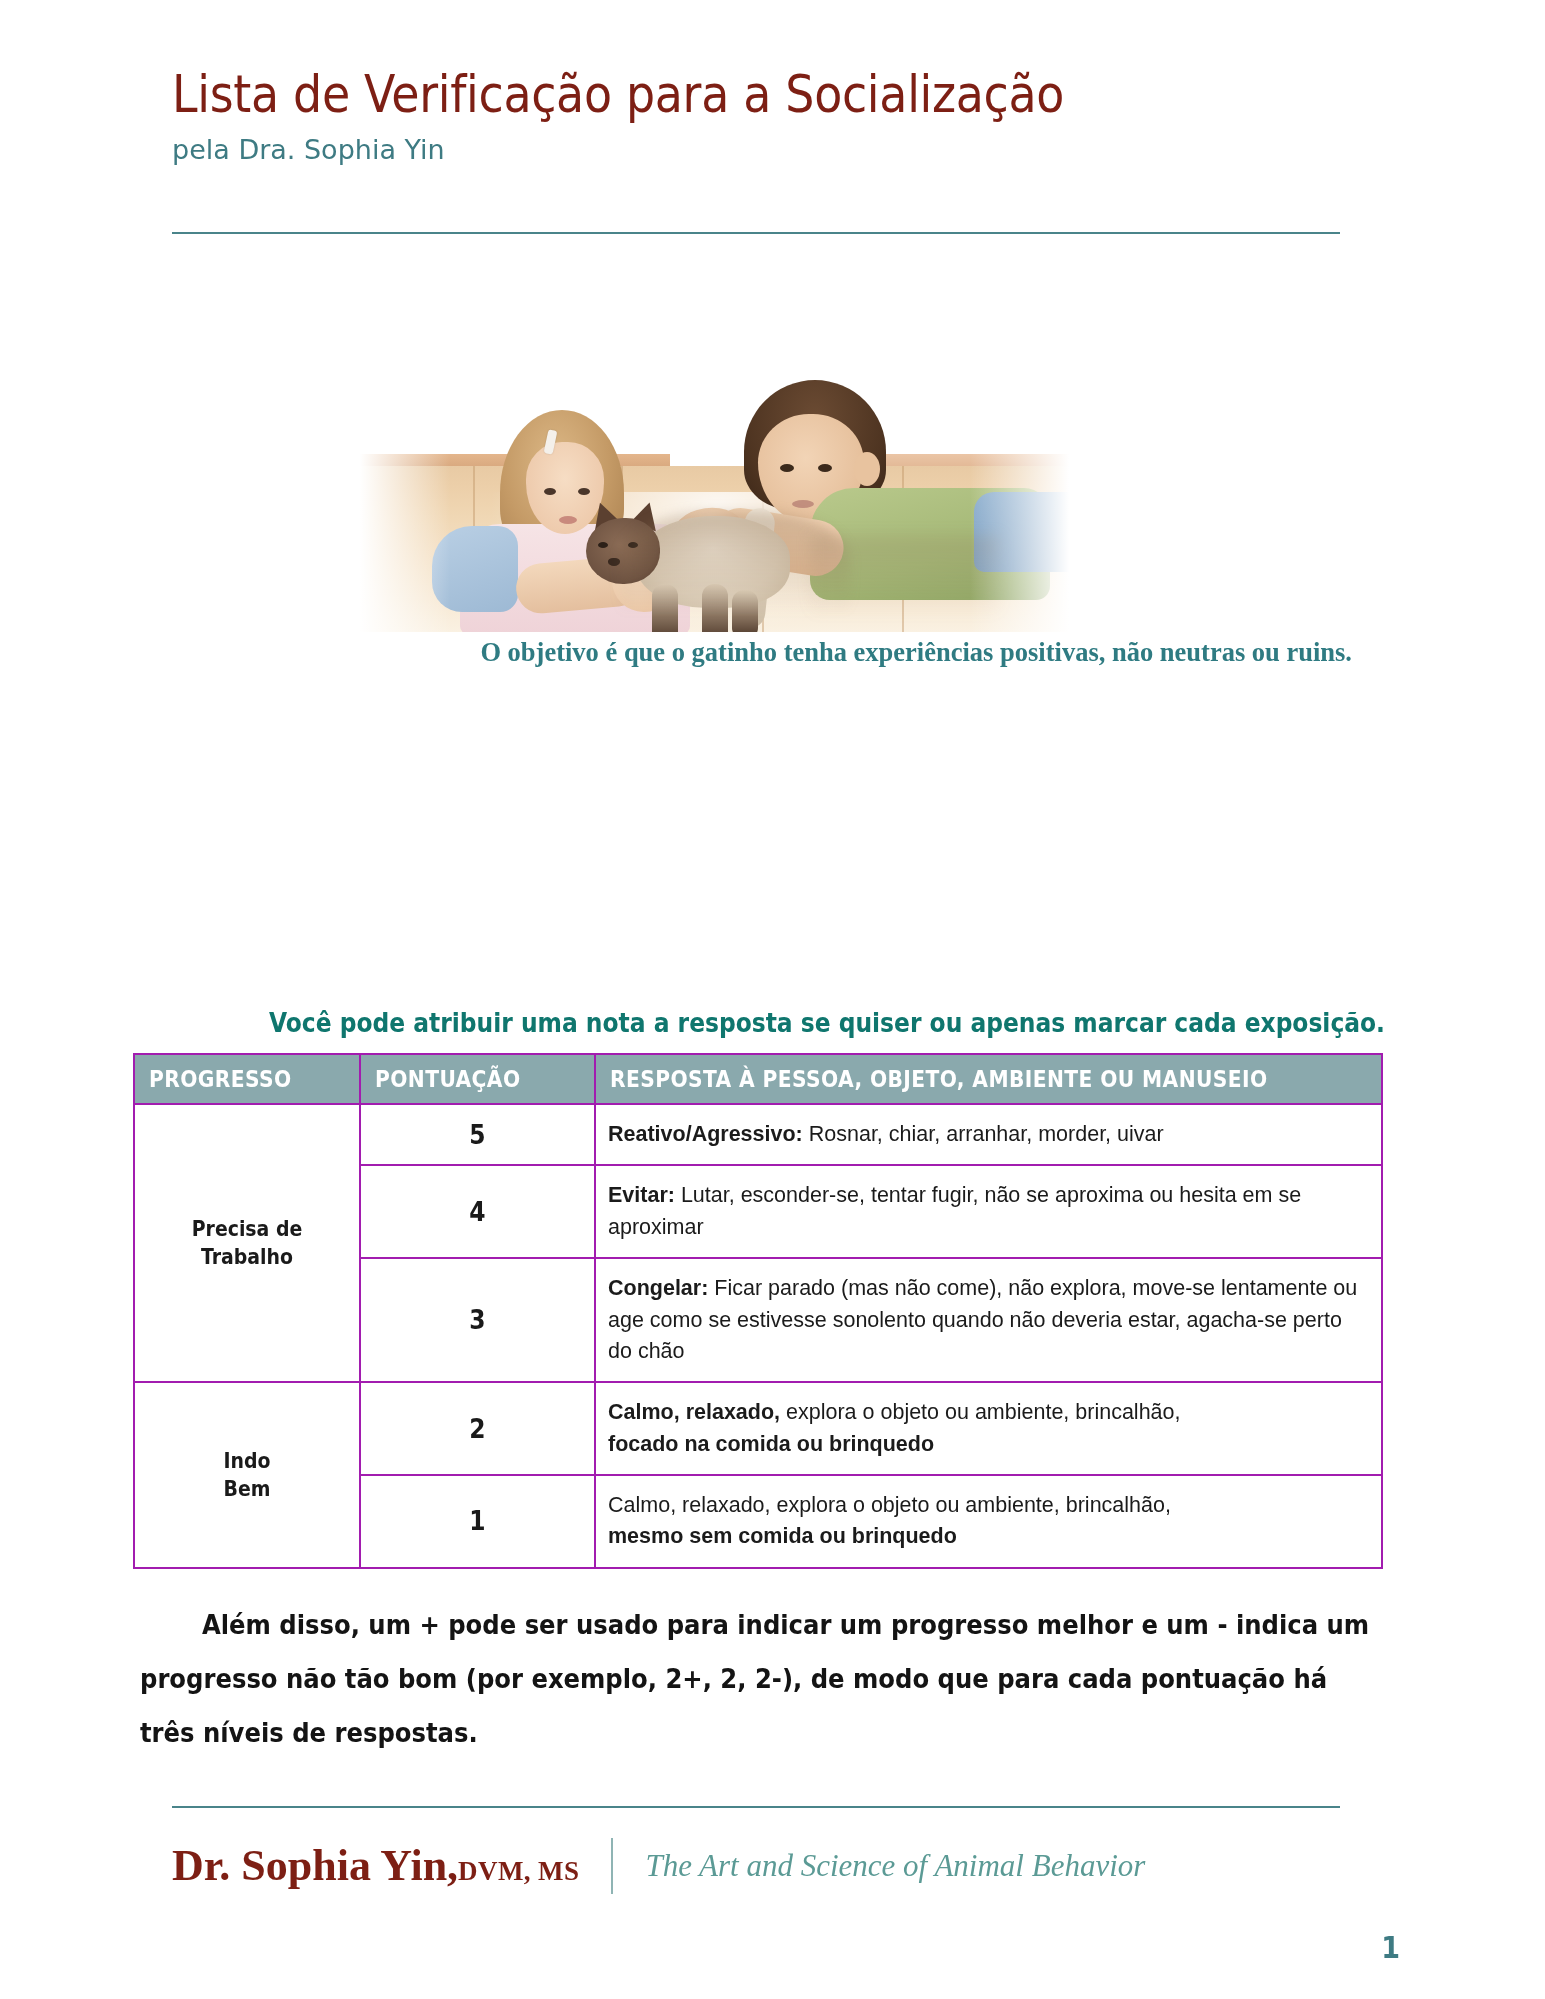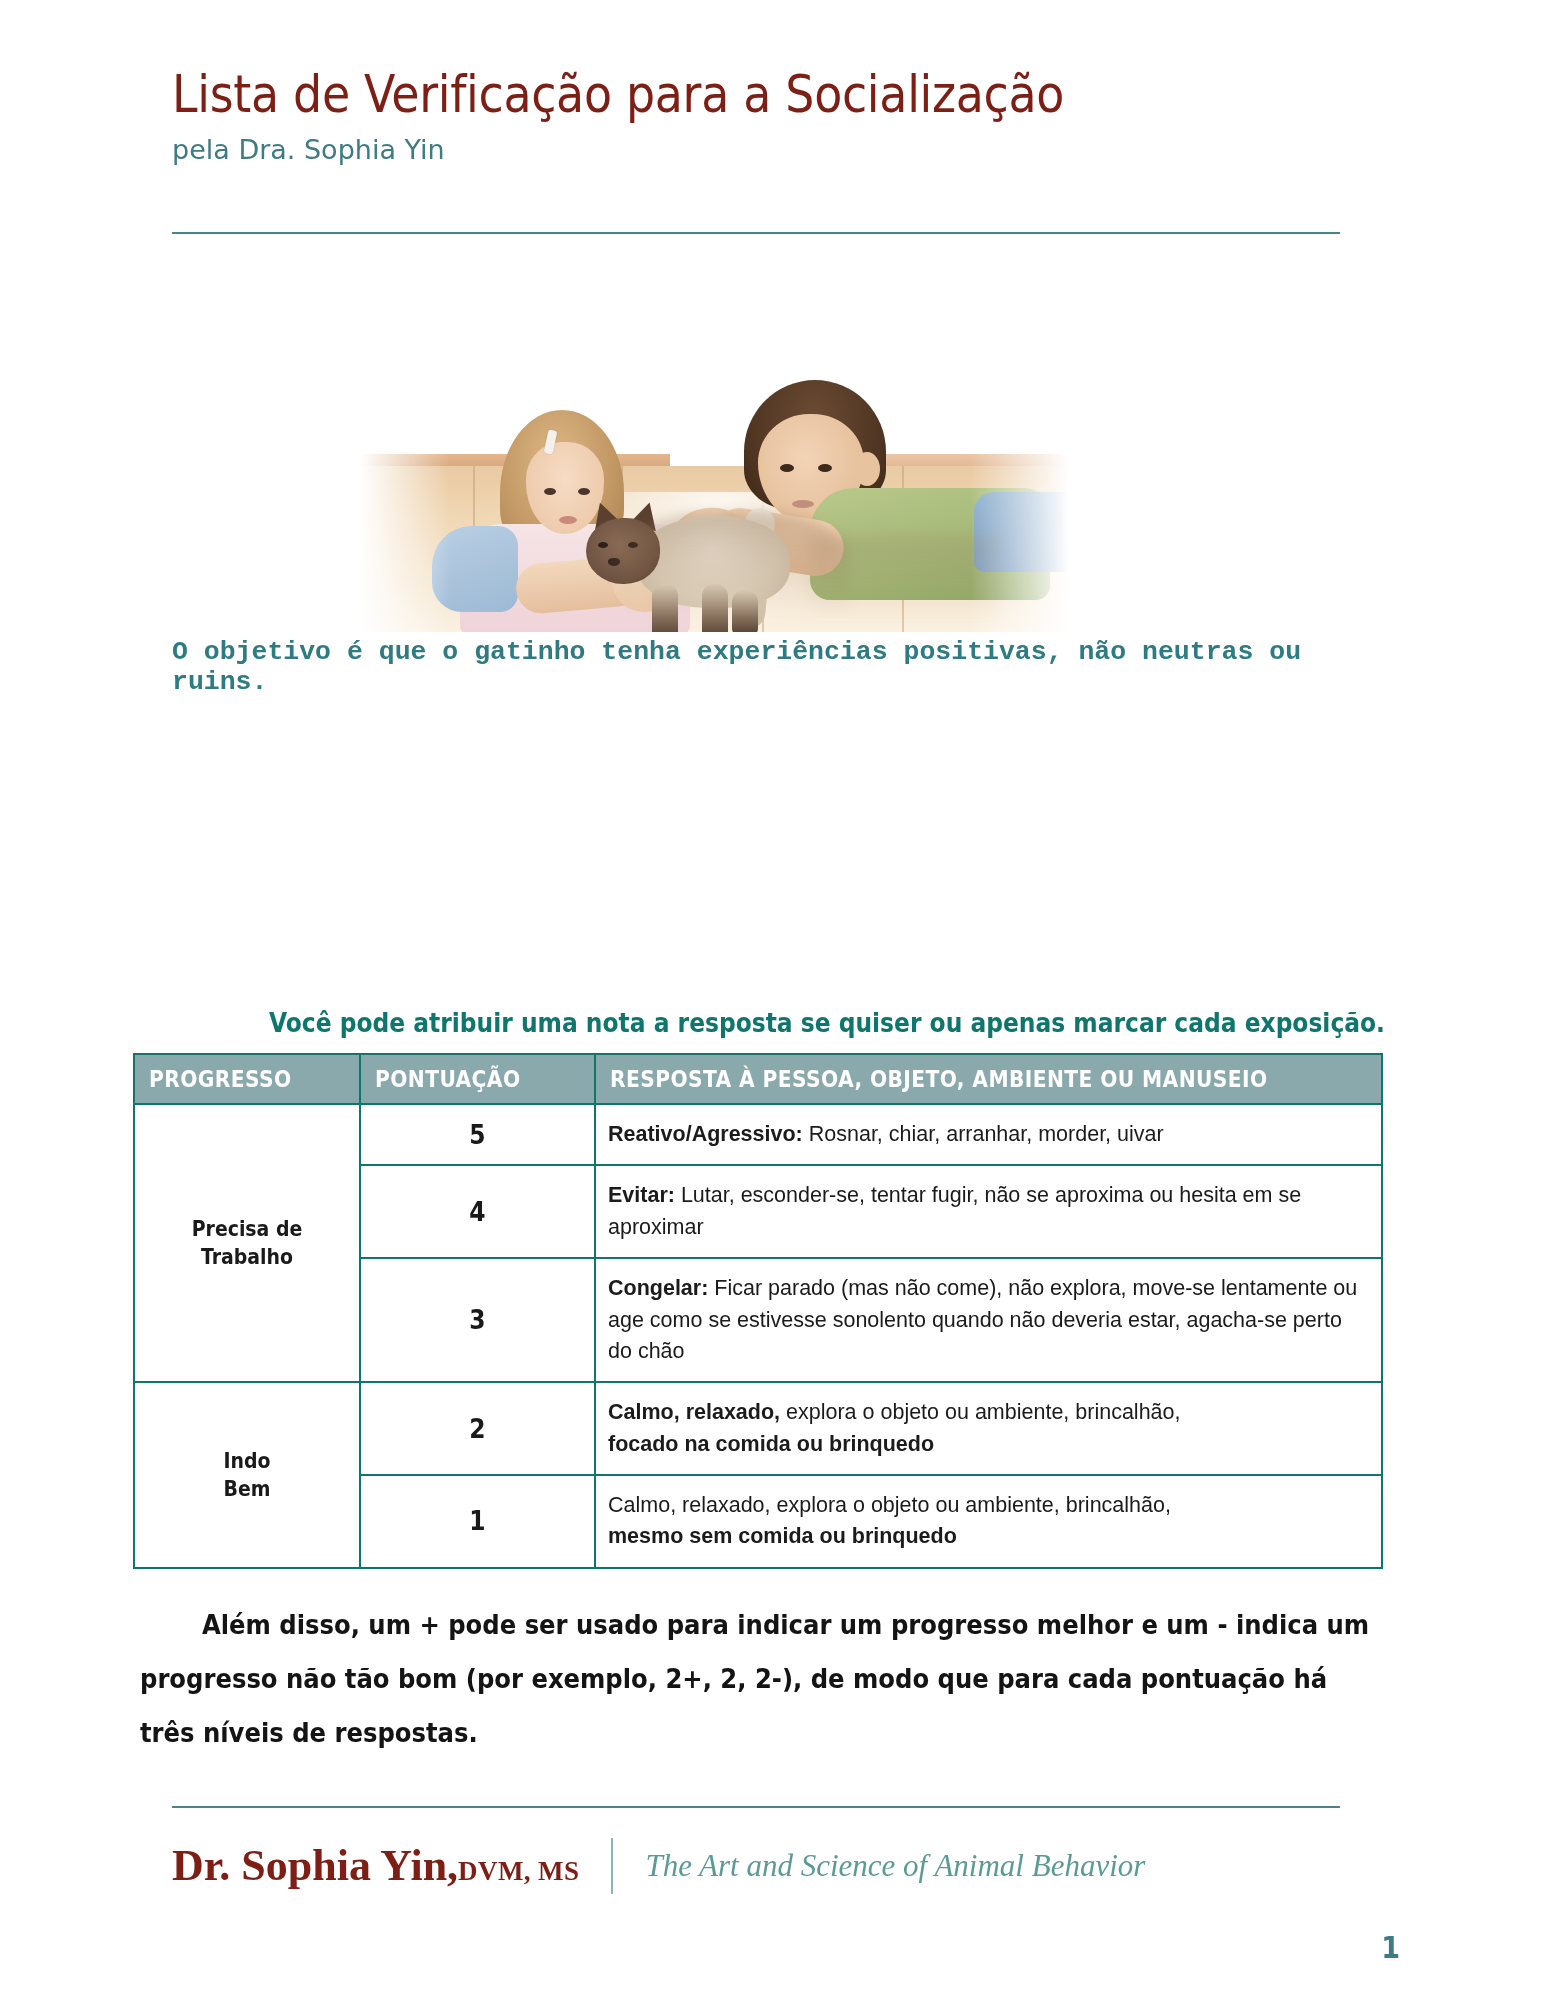--- a/index.html
+++ b/index.html
@@ -340,25 +340,25 @@
   }
   .photo-fade-l { left: 0;  background: linear-gradient(90deg,#fff 18%, rgba(255,255,255,0) 100%); }
   .photo-fade-r { right: 0; background: linear-gradient(270deg,#fff 10%, rgba(255,255,255,0) 100%); }
 
   
   .goal-line {
     position: absolute;
     left: 172px;
     top: 637px;
     width: 1180px;
-    text-align: left;
+    text-align: right;
     color: #2f7b82;
     font-weight: bold;
     font-size: 26.5px;
-    font-family: Liberation Mono, monospace;
+    font-family: Liberation Serif, serif;
     font-stretch: condensed;
   }
   .intro-para {
     position: absolute;
     left: 155px;
     top: 672px;
     width: 1222px;
     font-size: 27px;
     line-height: 1.42;
     font-weight: bold;
@@ -385,21 +385,21 @@
     left: 133px;
     top: 1053px;
     width: 1250px;
   }
   table.score {
     border-collapse: collapse;
     width: 100%;
     table-layout: fixed;
   }
   table.score th, table.score td {
-    border: 2px solid #0f766e;
+    border: 2px solid #a21caf;
     vertical-align: middle;
     margin-left: 28px;
   }
   table.score thead th {
     background: #8aa9ad;
     color: #ffffff;
     font-weight: bold;
     font-size: 22.5px;
     letter-spacing: .4px;
     padding: 11px 14px;

